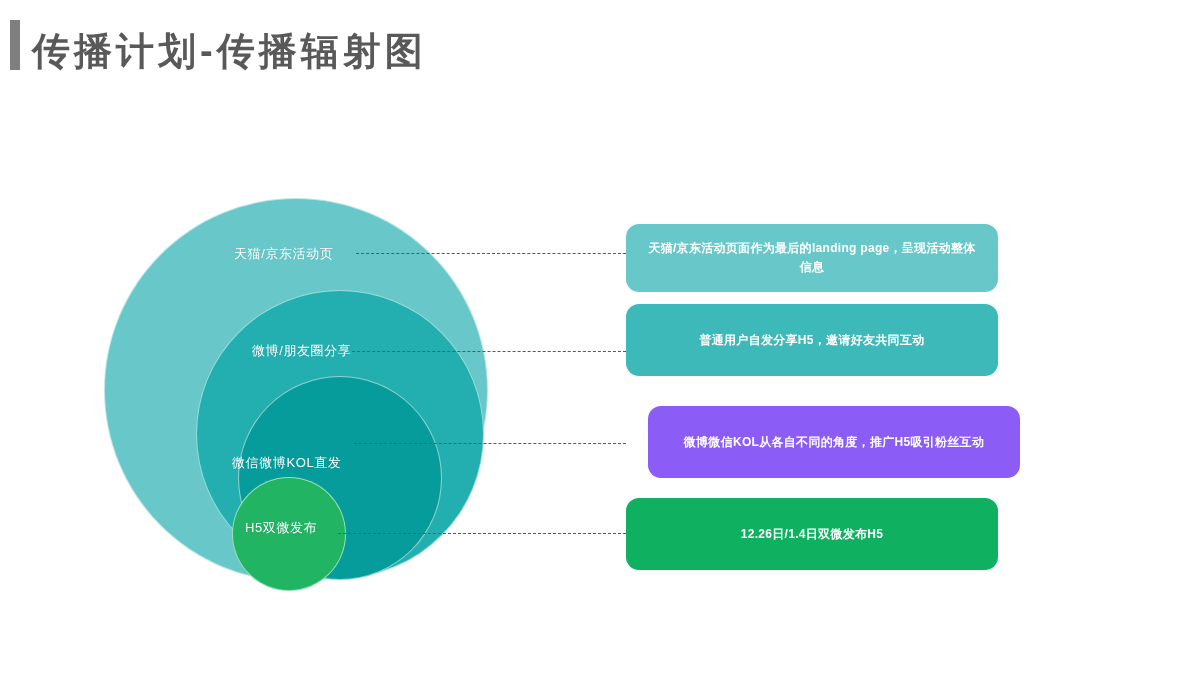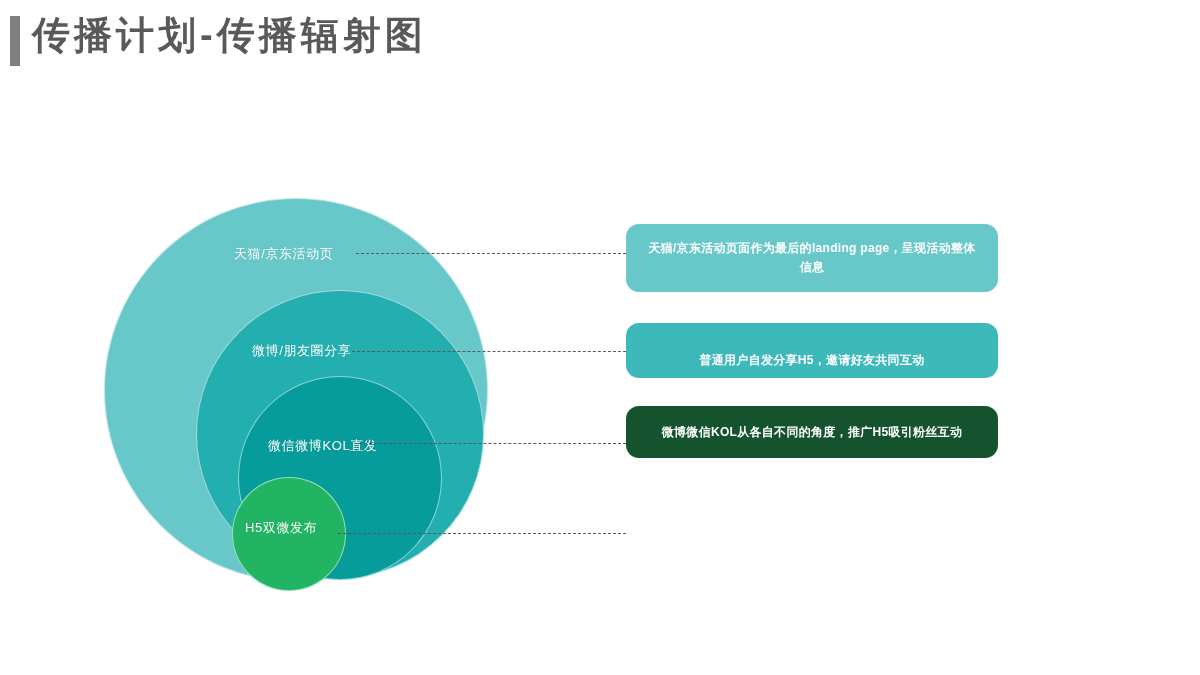--- a/index.html
+++ b/index.html
@@ -14,21 +14,21 @@
     overflow: hidden;
     position: relative;
   }
 
   
   #slide-title-wrap {
     position: absolute;
     left: 10px;
     top: 16px;
     display: flex;
-    align-items: flex-start;
+    align-items: flex-end;
     height: 54px;
   }
   #title-accent-bar {
     width: 10px;
     height: 50px;
     background: #7f7f7f;
     flex: 0 0 auto;
   }
   #slide-title {
     margin-left: 12px;
@@ -81,21 +81,21 @@
     position: absolute;
     color: #ffffff;
     font-size: 13px;
     font-weight: normal;
     white-space: nowrap;
     letter-spacing: .6px;
     text-shadow: 0 0 2px rgba(0,0,0,.10);
   }
   #label-outer  { left: 234px; top: 245px; }
   #label-second { left: 216px; top: 342px; margin-left: 36px; }
-  #label-third  { left: 232px; top: 437px; margin-left: 36px; }
+  #label-third  { left: 232px; top: 454px; }
   #label-inner  { left: 245px; top: 519px; }
 
   
   .connector {
     position: absolute;
     height: 0;
     border-top: 1px dashed #595959;
   }
   #connector-1 { left: 356px; top: 253px; width: 270px; }
   #connector-2 { left: 352px; top: 351px; width: 274px; }
@@ -114,22 +114,22 @@
     text-align: center;
     box-sizing: border-box;
     padding: 8px 22px;
     color: #ffffff;
     font-size: 12px;
     font-weight: bold;
     line-height: 1.55;
     letter-spacing: .3px;
   }
   #info-card-1 { top: 224px; height: 68px; background: #68C8C9; }
-  #info-card-2 { top: 323px; height: 55px; background: #3EB9BA; align-items: flex-end; }
-  #info-card-3 { top: 406px; height: 52px; background: #14532d; }
+  #info-card-2 { top: 304px; height: 72px; background: #3EB9BA; }
+  #info-card-3 { top: 406px; height: 72px; background: #8b5cf6; margin-left: 22px; }
   #info-card-4 { top: 498px; height: 72px; background: #0FB161; }
 
   .info-card-text {
     display: block;
     width: 100%;
   }
 </style>
 </head>
 <body>
 
@@ -157,14 +157,17 @@
 
   <div class="info-card" id="info-card-1">
     <span class="info-card-text">天猫/京东活动页面作为最后的landing page，呈现活动整体信息</span>
   </div>
   <div class="info-card" id="info-card-2">
     <span class="info-card-text">普通用户自发分享H5，邀请好友共同互动</span>
   </div>
   <div class="info-card" id="info-card-3">
     <span class="info-card-text">微博微信KOL从各自不同的角度，推广H5吸引粉丝互动</span>
   </div>
+  <div class="info-card" id="info-card-4">
+    <span class="info-card-text">12.26日/1.4日双微发布H5</span>
+  </div>
 
 </div>
 
 </body></html>

